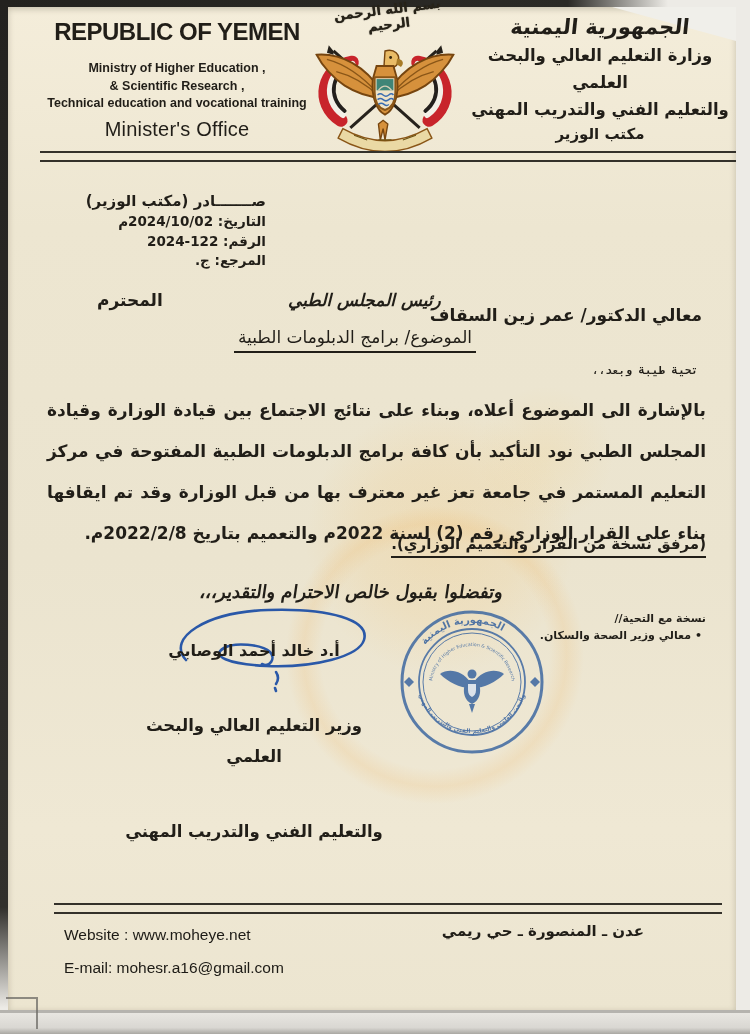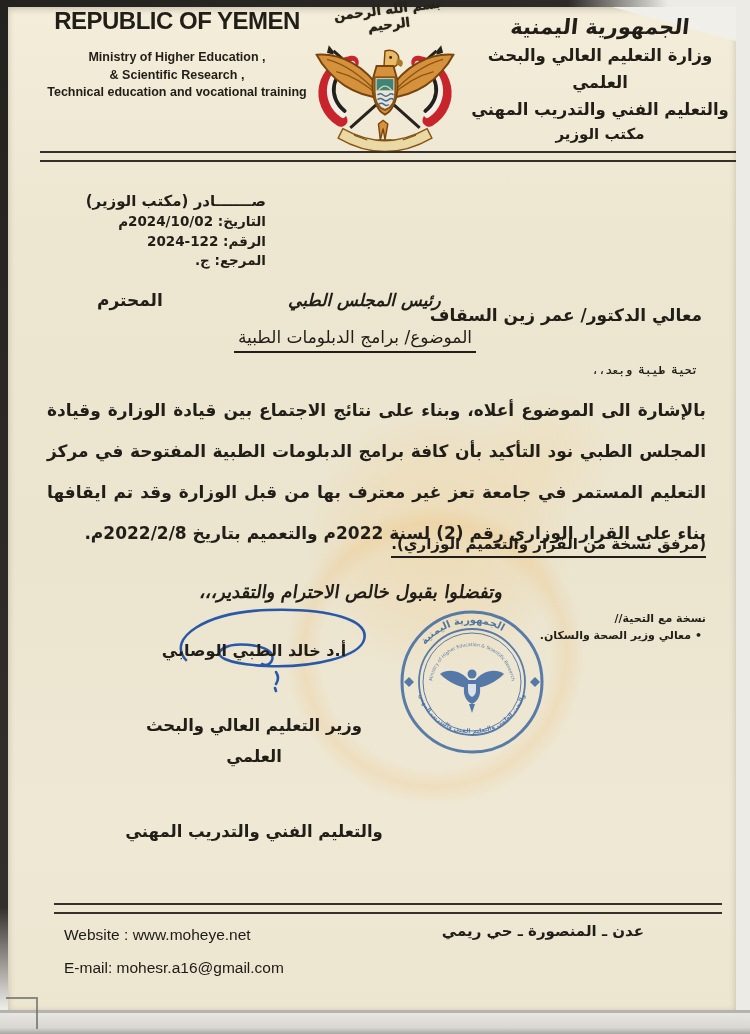--- a/index.html
+++ b/index.html
@@ -23,21 +23,21 @@
   .artifact-bl{position:absolute;left:6px;top:997px;width:30px;height:30px;
     border-top:2px solid #6d6b66;border-right:2px solid #6d6b66;opacity:.75;}
   
   .wm1{position:absolute;left:300px;top:400px;width:280px;height:280px;border-radius:50%;
     background:radial-gradient(circle, rgba(246,176,60,.16) 0%, rgba(246,176,60,.10) 40%, rgba(246,176,60,0) 68%);}
   .wm2{position:absolute;left:280px;top:500px;width:310px;height:310px;border-radius:50%;
     background:radial-gradient(circle, rgba(240,160,50,0) 52%, rgba(240,160,50,.13) 60%, rgba(240,160,50,0) 68%);}
   .wm3{position:absolute;left:470px;top:380px;width:150px;height:150px;border-radius:50%;
     background:radial-gradient(circle, rgba(246,190,80,.12) 0%, rgba(246,190,80,0) 65%);}
   
-  .hdr-left{position:absolute;left:38px;top:6px;width:278px;text-align:center;
+  .hdr-left{position:absolute;left:38px;top:17px;width:278px;text-align:center;
     font-family:"Liberation Sans","DejaVu Sans",sans-serif;}
   .hdr-left .country{font-size:24px;font-weight:bold;letter-spacing:-.5px;line-height:30px;}
   .hdr-left .mline{font-size:12.5px;font-weight:bold;line-height:17.5px;}
   .hdr-left .mline.first{margin-top:13px;}
   .hdr-left .office{font-size:20px;font-weight:500;margin-top:5px;letter-spacing:.2px;}
   .bismillah{position:absolute;left:318px;top:2px;width:140px;text-align:center;
     font-size:13px;font-weight:bold;transform:rotate(-7deg);direction:rtl;
     text-shadow:0 0 1px #2a261e;color:#262218;letter-spacing:1px;}
   .emblem{position:absolute;left:296px;top:34px;width:178px;height:122px;}
   .hdr-right{position:absolute;left:468px;top:12px;width:264px;text-align:center;direction:rtl;}
@@ -93,20 +93,21 @@
   <div class="edge-bottom-line"></div>
   <div class="edge-bottom"></div>
   <div class="corner-wedge"></div>
   <div class="artifact-bl"></div>
 
   <div class="hdr-left">
     <div class="country">REPUBLIC OF YEMEN</div>
     <div class="mline first">Ministry of Higher Education ,</div>
     <div class="mline">&amp;  Scientific Research ,</div>
     <div class="mline">Technical education and vocational training</div>
+    <div class="office">Minister's Office</div>
   </div>
 
   <div class="bismillah">بسم الله الرحمن الرحيم</div>
 
   <div class="emblem">
     <svg viewBox="0 0 190 130" width="178" height="122">
 
       <g stroke="#26221c" stroke-width="3.2">
         <line x1="58" y1="100" x2="150" y2="18"></line>
         <line x1="132" y1="100" x2="40" y2="18"></line>
@@ -195,21 +196,21 @@
 
   <div class="sig-ellipse">
     <svg viewBox="0 0 230 100" width="230" height="100">
       <g fill="none" stroke="#2a58a8" stroke-width="2.6" stroke-linecap="round">
         <path d="M28,58 C8,36 48,10 110,8 C172,6 212,18 206,38 C201,54 158,66 108,64 C70,62 52,54 66,46 C76,40 104,42 112,50 C118,56 112,66 104,62"></path>
         <path d="M118,70 q4,6 0,12 M117,86 l1,3"></path>
       </g>
     </svg>
   </div>
   <div class="sig-block">
-    <div class="sig-name">أ.د خالد الطبي الوصابي</div>
+    <div class="sig-name">أ.د خالد أحمد الوصابي</div>
     <div class="sig-title">وزير التعليم العالي والبحث العلمي</div>
     <div class="sig-title">والتعليم الفني والتدريب المهني</div>
   </div>
 
   <div class="seal">
     <svg viewBox="0 0 152 152" width="152" height="152">
       <defs>
         <path id="arcTop" d="M 15,78 A 61,61 0 0 1 137,78"></path>
         <path id="arcBot" d="M 22,86 A 56,56 0 0 0 130,86"></path>
         <path id="arcInner" d="M 36,80 A 40,40 0 0 1 116,80"></path>

